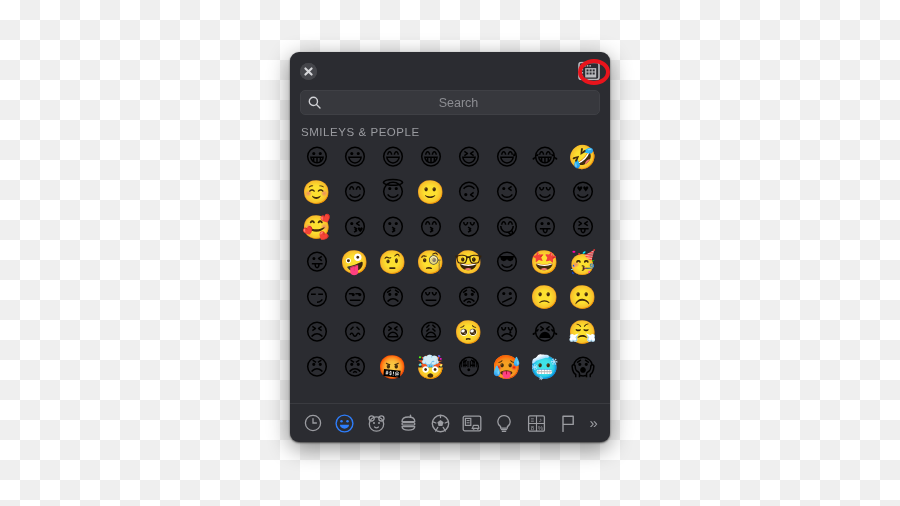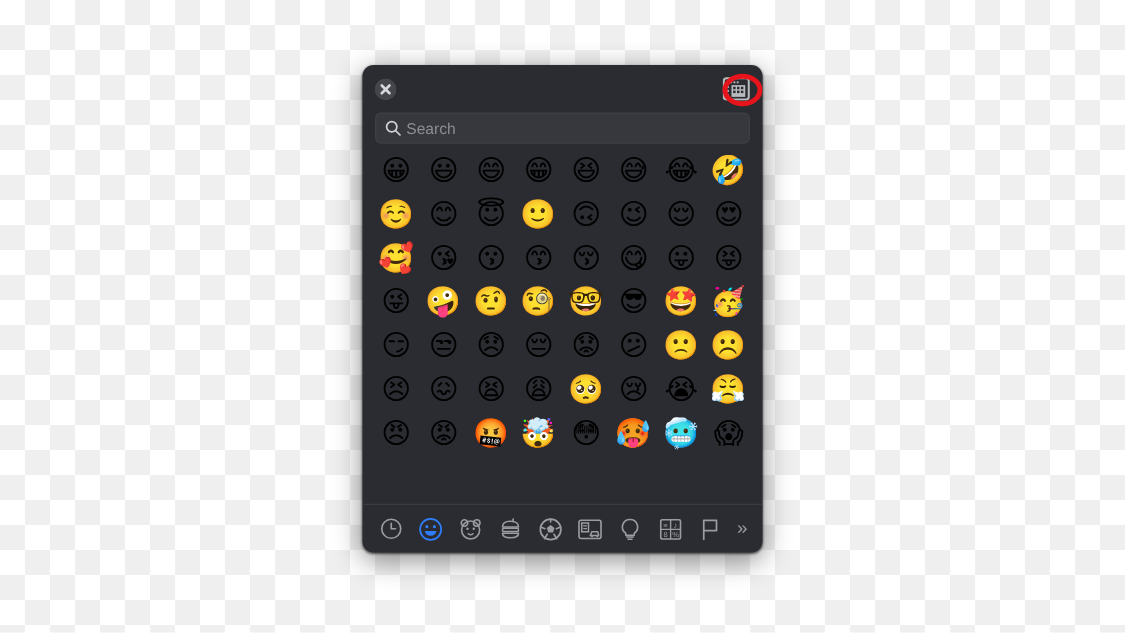--- a/index.html
+++ b/index.html
@@ -103,20 +103,21 @@
   .search-input {
     border: 0;
     outline: 0;
     background: transparent;
     color: #d8d8da;
     font-family: "Liberation Sans", sans-serif;
     font-size: 12.5px;
     margin-left: 4px;
     width: 100%;
     padding: 0;
+    text-align: center;
   }
   .search-input::placeholder { color: #8c8d92; opacity: 1; }
 
   
   .emoji-scroll {
     flex: 1 1 auto;
     overflow: hidden;
     padding: 0 8px;
   }
   .section-title {
@@ -220,20 +221,21 @@
     <div class="search-field">
       <svg width="13" height="13" viewBox="0 0 13 13">
         <circle cx="5.4" cy="5.4" r="4.1" fill="none" stroke="#cfd0d4" stroke-width="1.4"></circle>
         <path d="M8.5 8.5 L12 12" stroke="#cfd0d4" stroke-width="1.4" stroke-linecap="round"></path>
       </svg>
       <input class="search-input" type="text" placeholder="Search" value="" style="">
     </div>
   </div>
 
   <div class="emoji-scroll">
+    <div class="section-title">SMILEYS &amp; PEOPLE</div>
     <div class="emoji-grid" id="emoji-grid">
         <div class="emoji-cell">😀</div>
         <div class="emoji-cell">😃</div>
         <div class="emoji-cell">😄</div>
         <div class="emoji-cell">😁</div>
         <div class="emoji-cell">😆</div>
         <div class="emoji-cell">😅</div>
         <div class="emoji-cell">😂</div>
         <div class="emoji-cell">🤣</div>
         <div class="emoji-cell">☺️</div>

